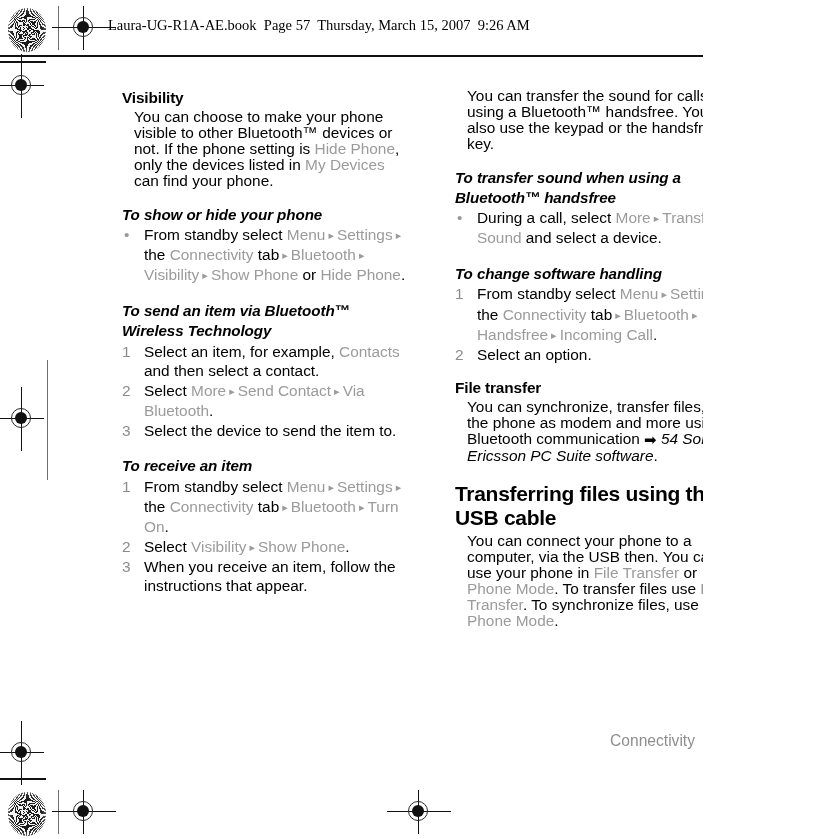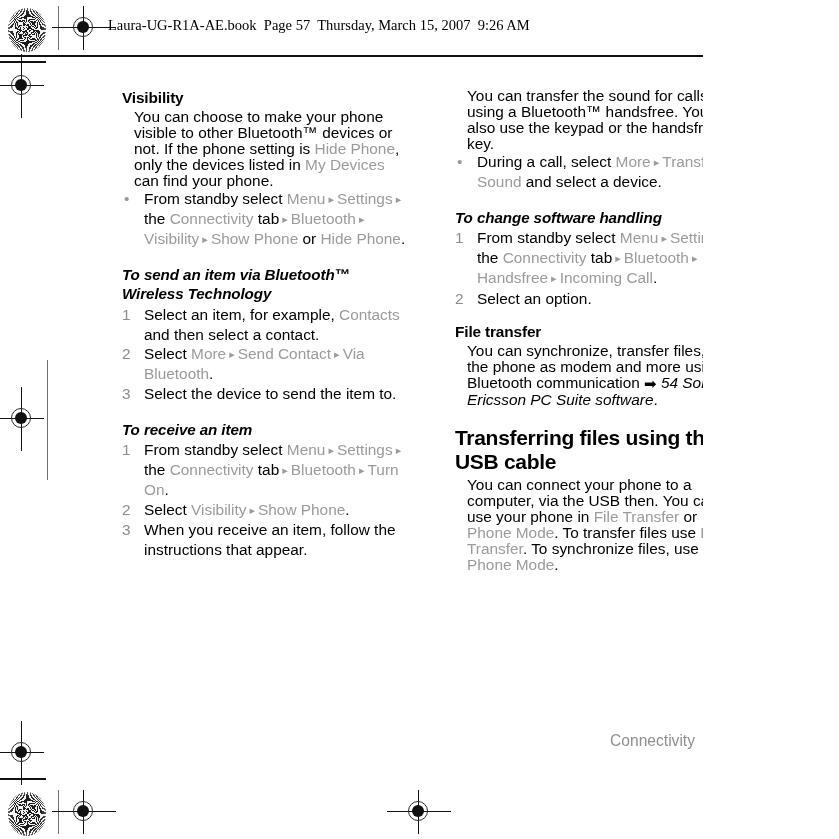--- a/index.html
+++ b/index.html
@@ -274,20 +274,21 @@
   <div class="rule" style="left:0px; top:55px; width:839px; height:2px;"></div>
 
   <div class="header-line">Laura-UG-R1A-AE.book  Page 57  Thursday, March 15, 2007  9:26 AM</div>
 
   <div class="col" id="col-left">
 
     <h3 class="sub">Visibility</h3>
 
     <p class="body"><span>You can choose to make your phone visible to other Bluetooth™ devices or not. If the phone setting is </span><span class="ui">Hide Phone</span><span>, only the devices listed in </span><span class="ui">My Devices</span><span> can find your phone.</span></p>
 
+    <h4 class="proc">To show or hide your phone</h4>
     <ul class="steps">
         <li><span class="marker">•</span><span>From standby select </span><span class="ui">Menu</span><span class="arrow"> ▸ </span><span class="ui">Settings</span><span class="arrow"> ▸ </span><span>the </span><span class="ui">Connectivity</span><span> tab</span><span class="arrow"> ▸ </span><span class="ui">Bluetooth</span><span class="arrow"> ▸ </span><span class="ui">Visibility</span><span class="arrow"> ▸ </span><span class="ui">Show Phone</span><span> or </span><span class="ui">Hide Phone</span><span>.</span></li>
       </ul>
 
     <h4 class="proc">To send an item via Bluetooth™ Wireless Technology</h4>
     <ol class="steps">
         <li><span class="marker">1</span><span>Select an item, for example, </span><span class="ui">Contacts</span><span> and then select a contact.</span></li>
         <li><span class="marker">2</span><span>Select </span><span class="ui">More</span><span class="arrow"> ▸ </span><span class="ui">Send Contact</span><span class="arrow"> ▸ </span><span class="ui">Via Bluetooth</span><span>.</span></li>
         <li><span class="marker">3</span><span>Select the device to send the item to.</span></li>
       </ol>
@@ -298,20 +299,21 @@
         <li><span class="marker">2</span><span>Select </span><span class="ui">Visibility</span><span class="arrow"> ▸ </span><span class="ui">Show Phone</span><span>.</span></li>
         <li><span class="marker">3</span><span>When you receive an item, follow the instructions that appear.</span></li>
       </ol>
   </div>
 
   <div class="col" id="col-right">
 
 
     <p class="body"><span>You can transfer the sound for calls files using a Bluetooth™ handsfree. You can also use the keypad or the handsfree key.</span></p>
 
+    <h4 class="proc">To transfer sound when using a Bluetooth™ handsfree</h4>
     <ul class="steps">
         <li><span class="marker">•</span><span>During a call, select </span><span class="ui">More</span><span class="arrow"> ▸ </span><span class="ui">Transfer Sound</span><span> and select a device.</span></li>
       </ul>
 
     <h4 class="proc">To change software handling</h4>
     <ol class="steps">
         <li><span class="marker">1</span><span>From standby select </span><span class="ui">Menu</span><span class="arrow"> ▸ </span><span class="ui">Settings</span><span class="arrow"> ▸ </span><span>the </span><span class="ui">Connectivity</span><span> tab</span><span class="arrow"> ▸ </span><span class="ui">Bluetooth</span><span class="arrow"> ▸ </span><span class="ui">Handsfree</span><span class="arrow"> ▸ </span><span class="ui">Incoming Call</span><span>.</span></li>
         <li><span class="marker">2</span><span>Select an option.</span></li>
       </ol>
 

